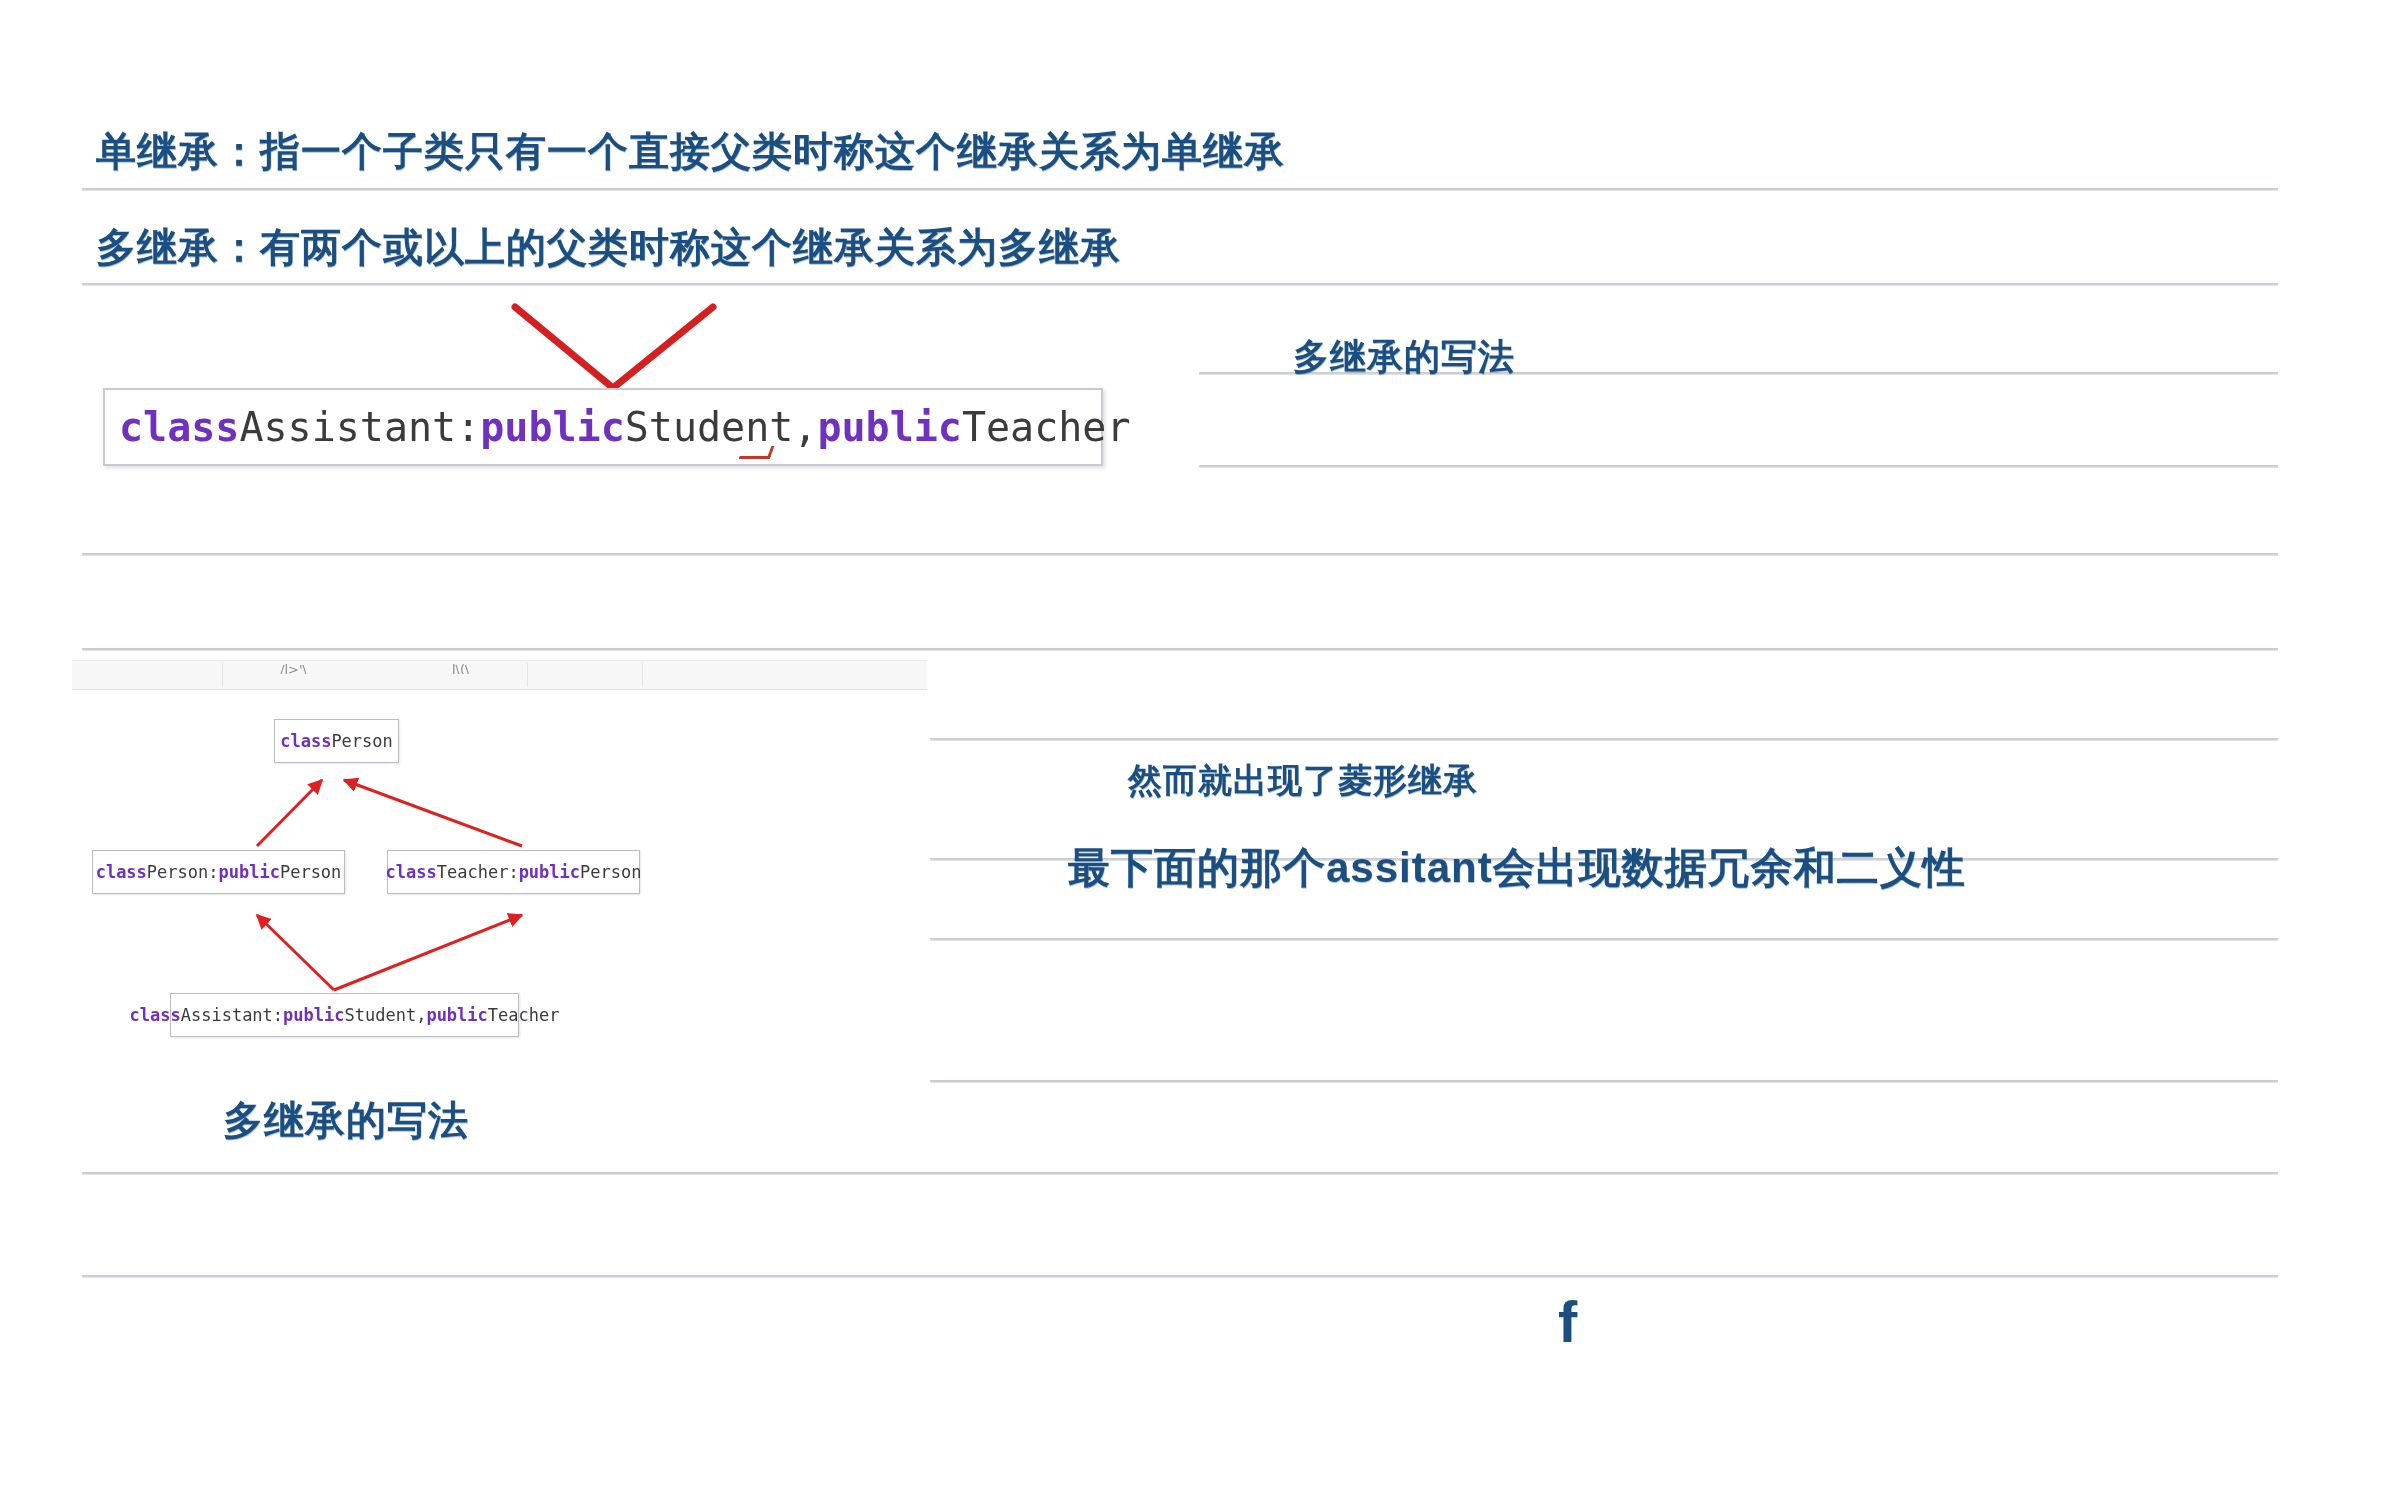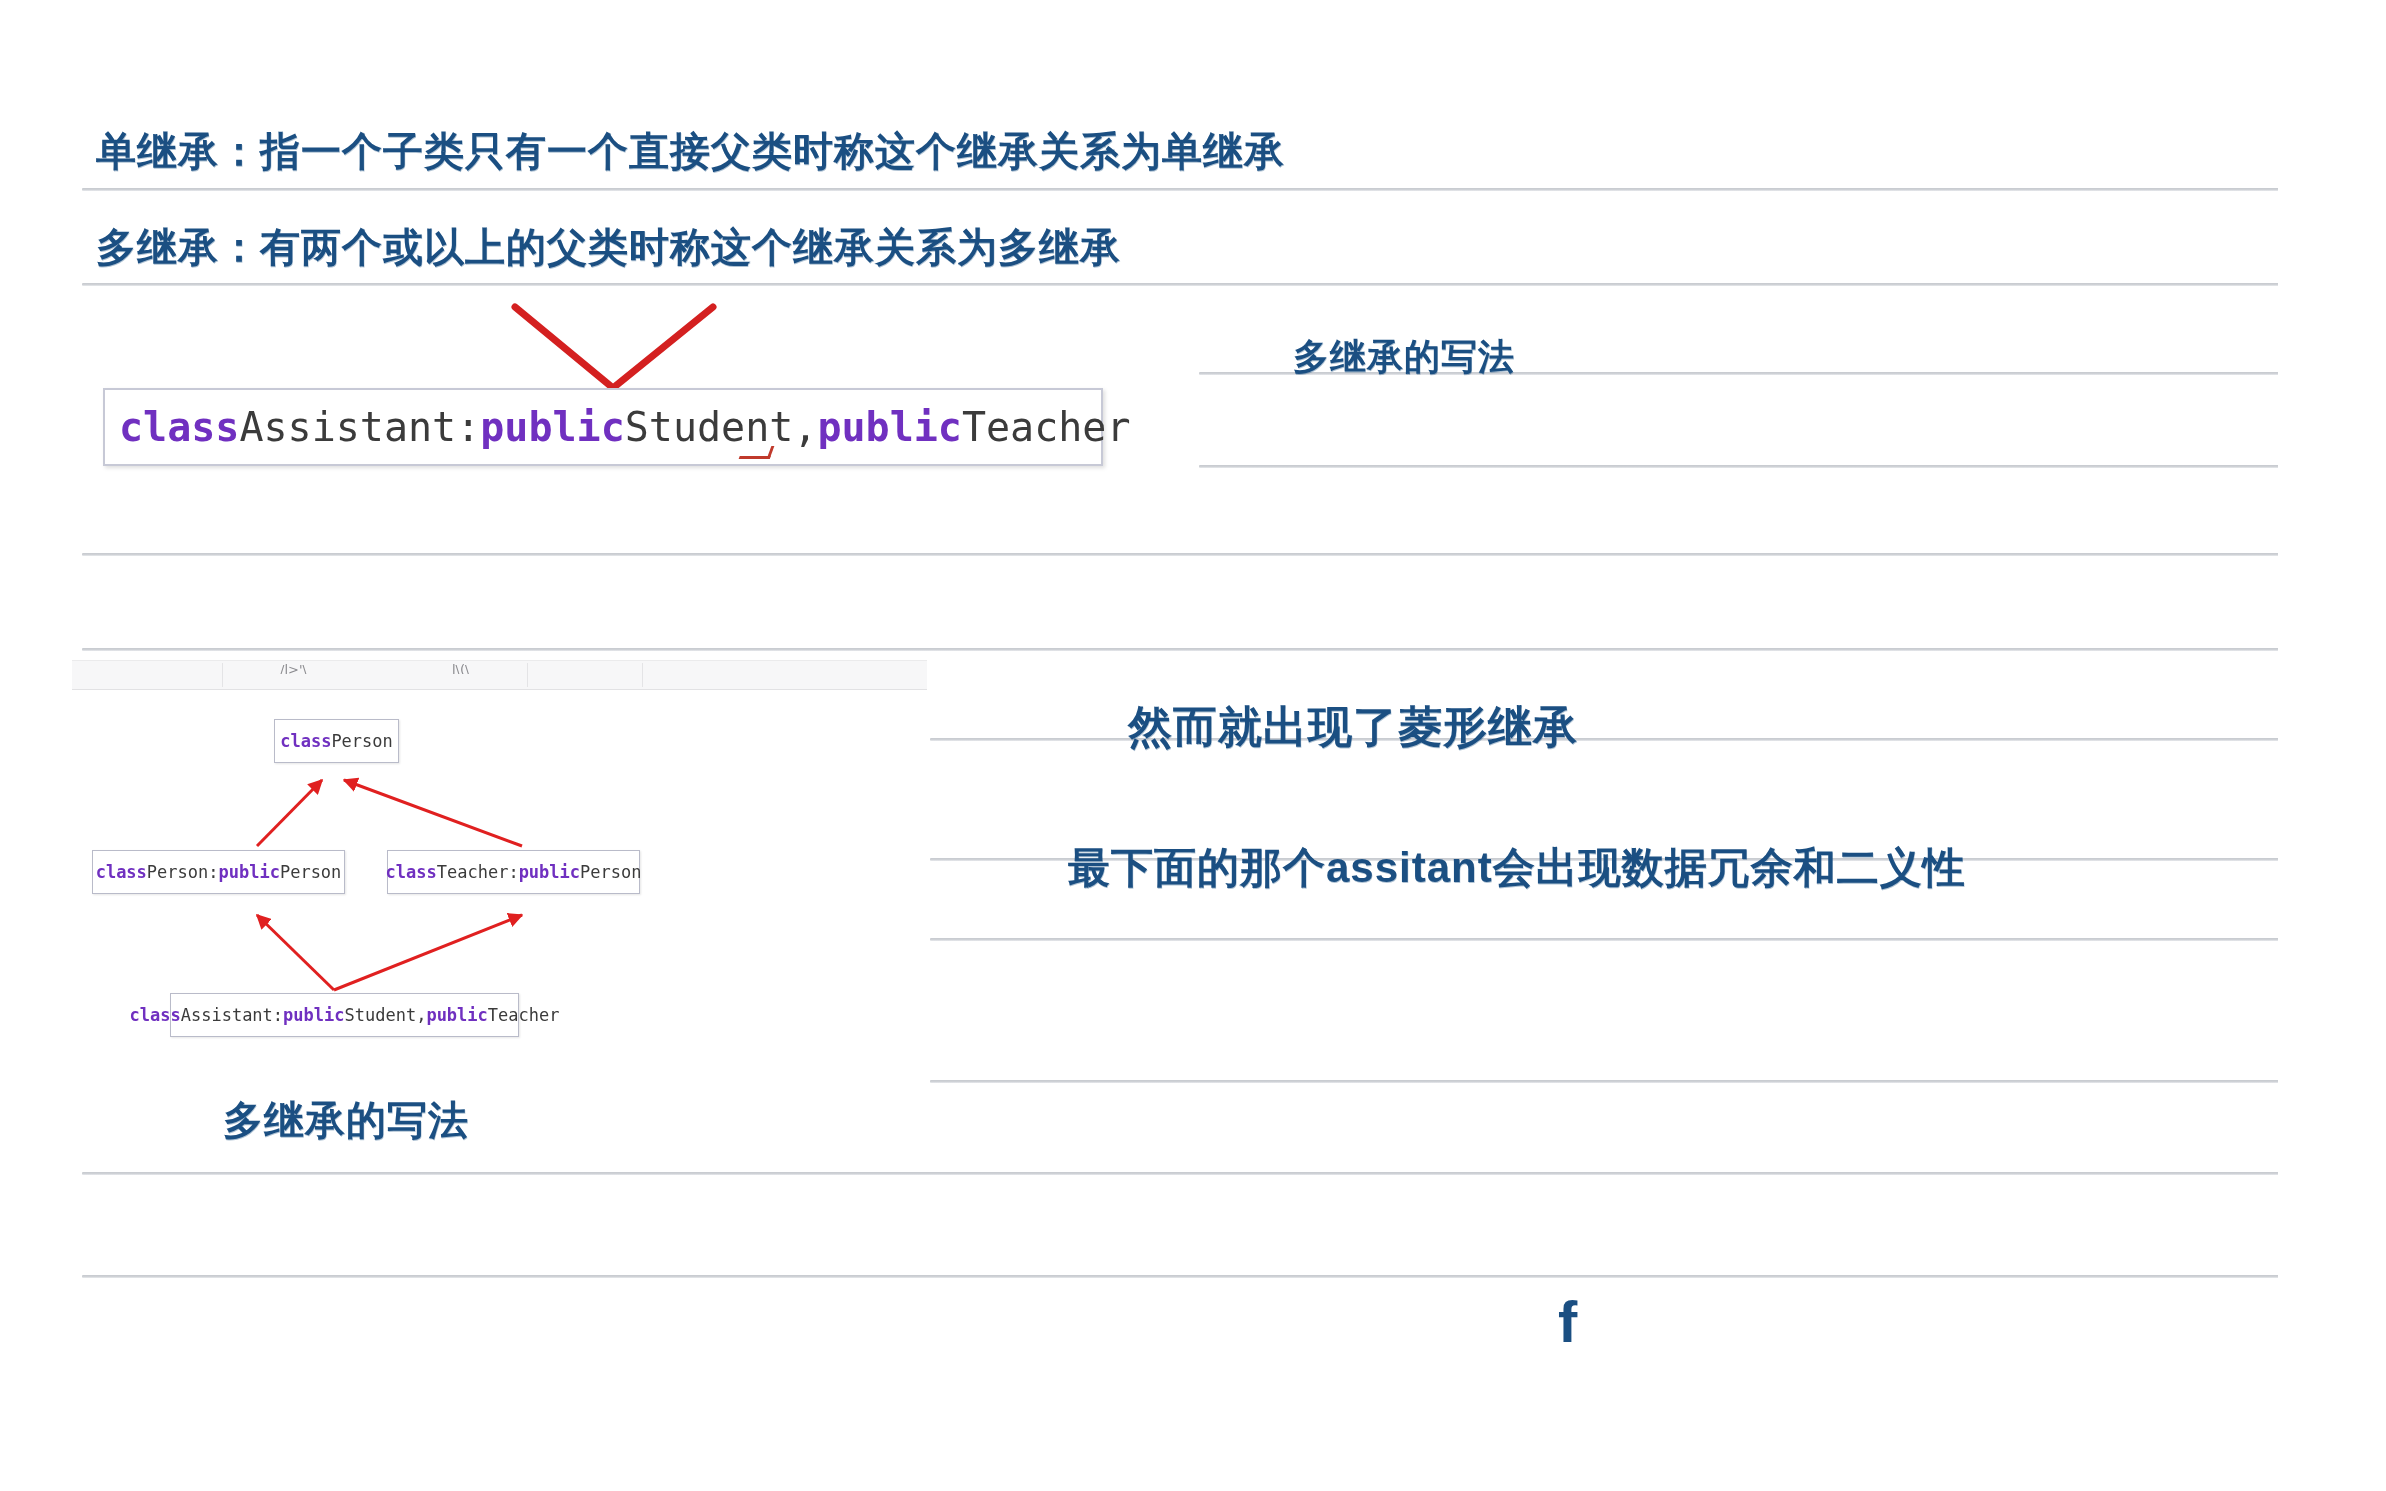--- a/index.html
+++ b/index.html
@@ -233,19 +233,19 @@
       <span class="id"> Assistant:</span>
       <span class="kw">public</span>
       <span class="id"> Student,</span>
       <span class="kw">public</span>
       <span class="id"> Teacher</span>
     </div>
   </div>
 
   <div class="blue-text" style="left:223px; top:1093px; font-size:40px;">多继承的写法</div>
 
-  <div class="blue-text" style="left:1128px; top:698px; font-size:44px;">然而就出现了菱形继承</div>
+  <div class="blue-text" style="left:1128px; top:758px; font-size:34px;">然而就出现了菱形继承</div>
 
   <div class="blue-text" style="left:1068px; top:840px; font-size:42px;">最下面的那个assitant会出现数据冗余和二义性</div>
 
   <div id="f-mark" style="left:1558px; top:1288px; font-size:58px;">f</div>
 
 </div>
 
 </body></html>

